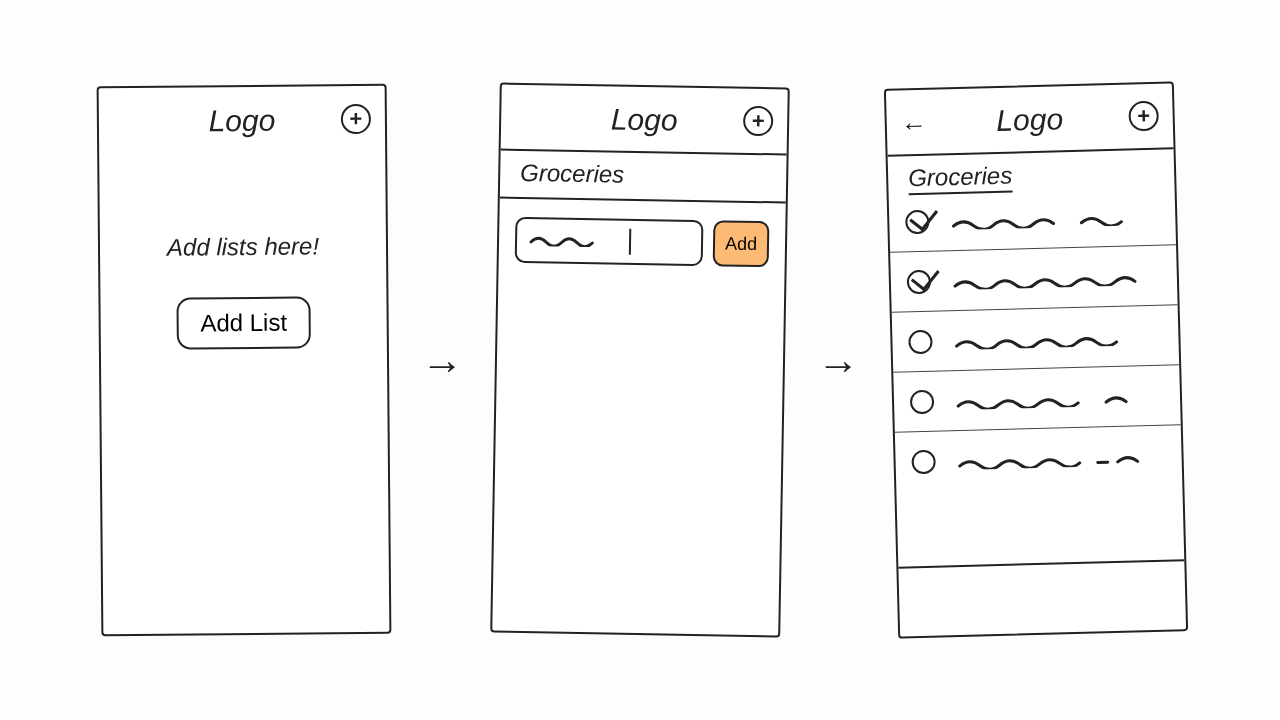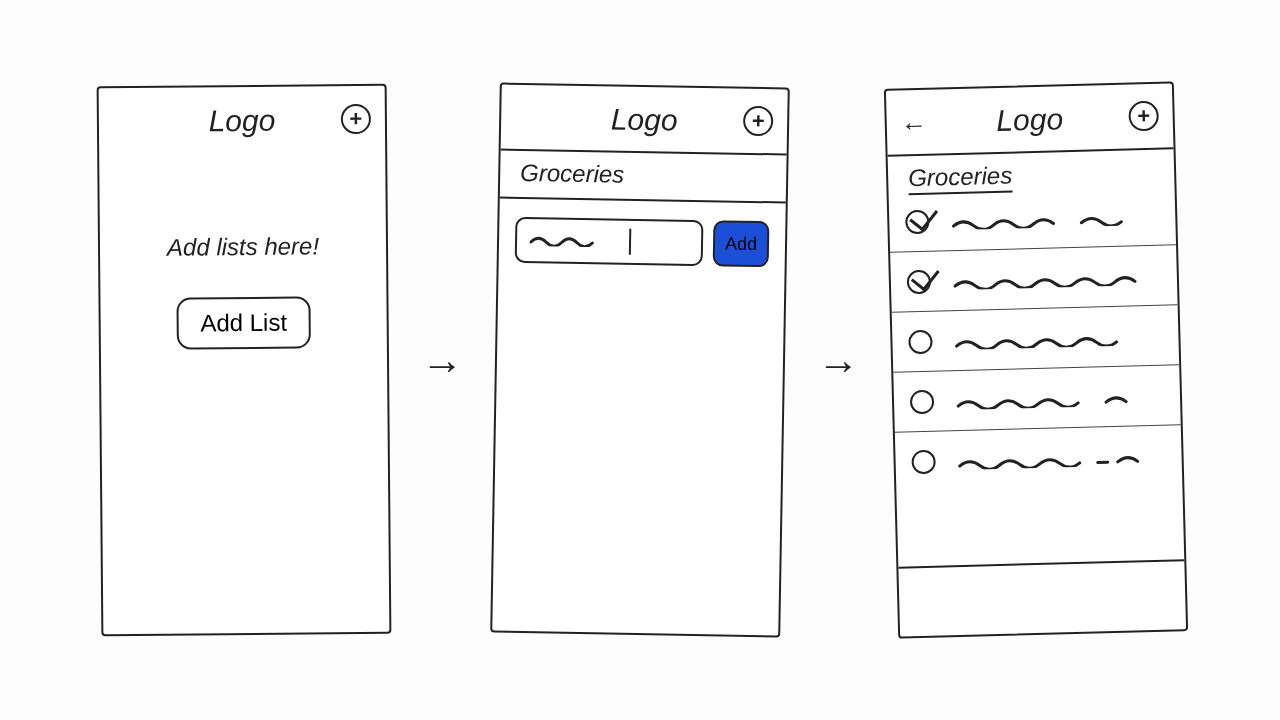--- a/index.html
+++ b/index.html
@@ -137,21 +137,21 @@
       background: #222;
       margin-left: 4px;
     }
     .small-add-btn {
       border: 2.5px solid #222;
       border-radius: 10px;
       height: 46px;
       padding: 8px 10px;
       font-size: 18px;
       font-family: inherit;
-      background: #1d4ed8;
+      background: #fdba74;
       cursor: pointer;
     }
 
     
     .item-list { flex: 1; display: flex; flex-direction: column; }
     .list-row {
       display: flex;
       align-items: center;
       gap: 14px;
       padding: 10px 16px;

